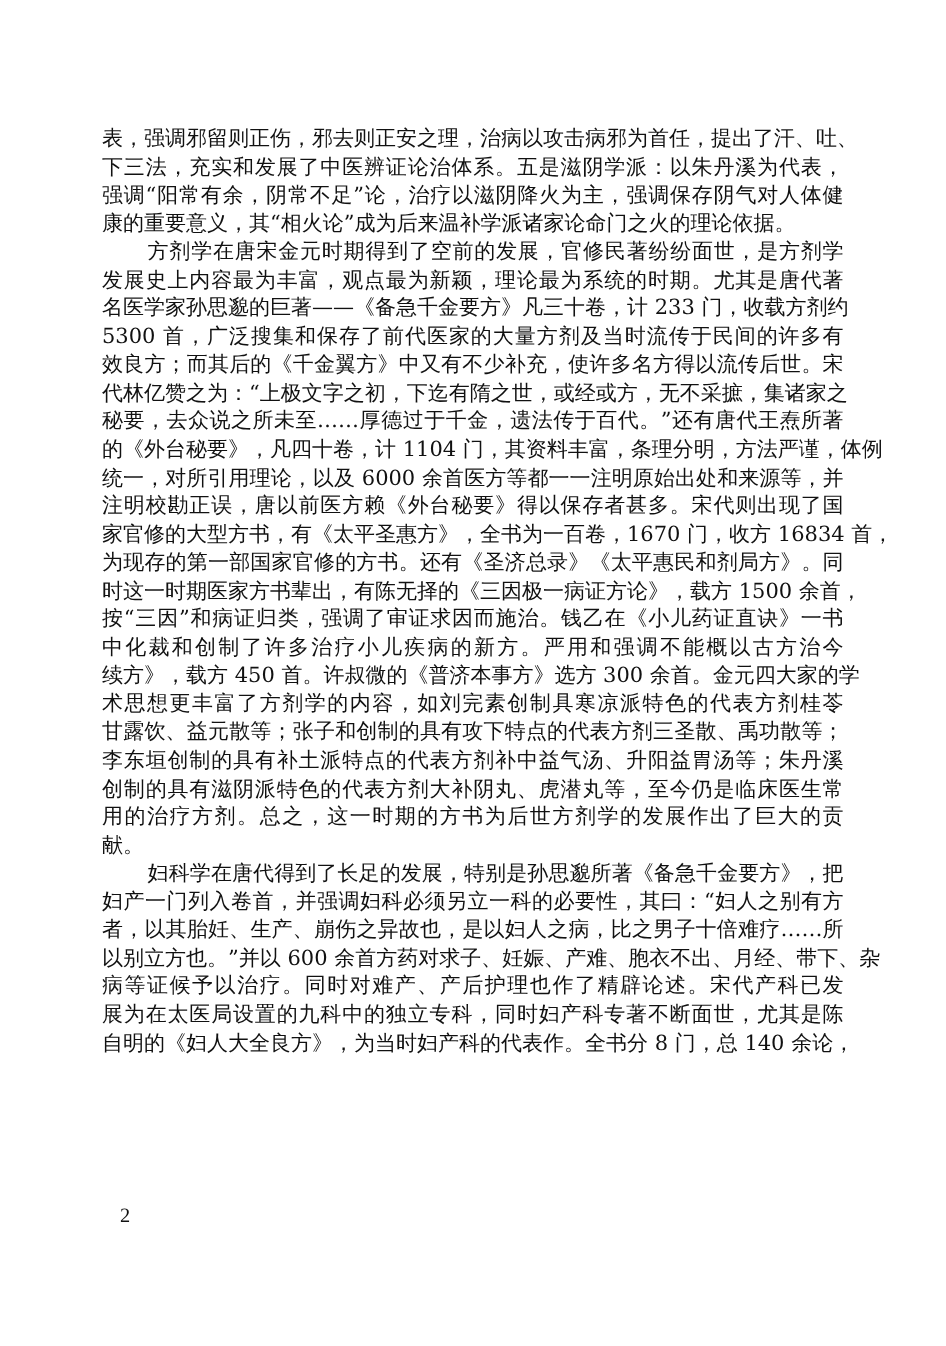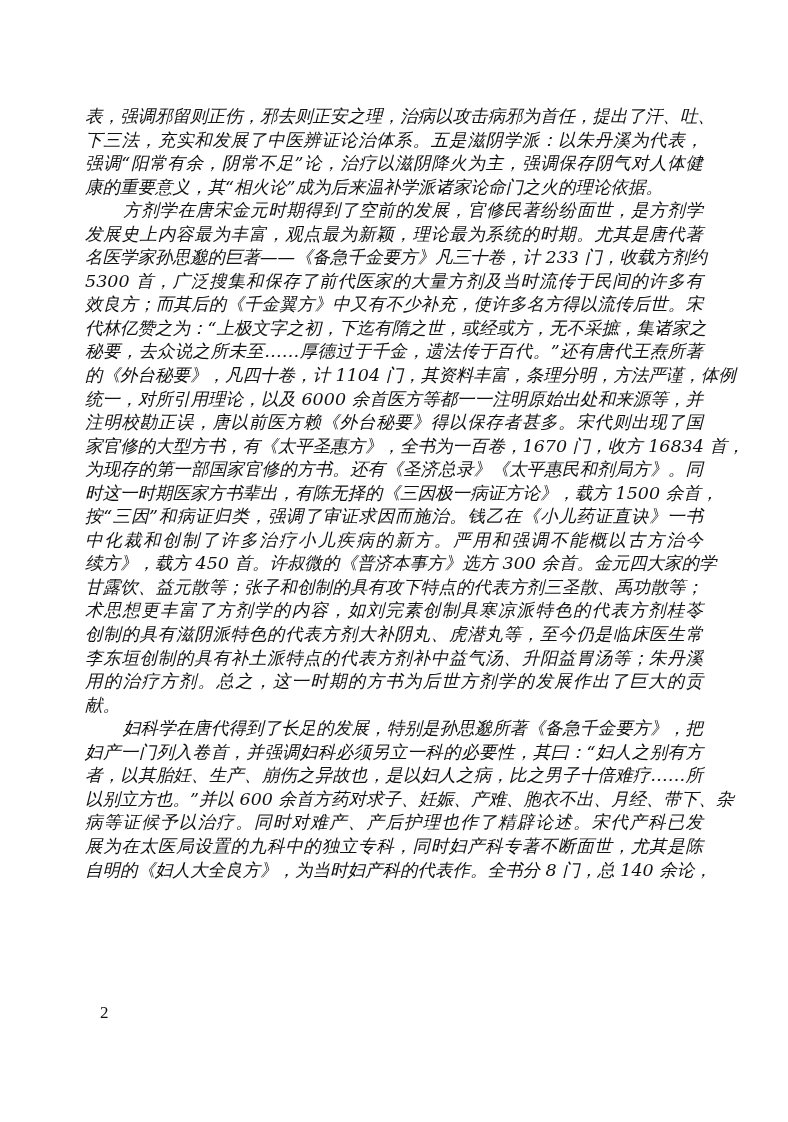--- a/index.html
+++ b/index.html
@@ -31,21 +31,20 @@
       font-size: 17.5px;
       line-height: 23.55px;
     }
     .line {
       display: block;
       height: 23.55px;
       white-space: nowrap;
       text-align: justify;
       text-align-last: justify;
       letter-spacing: 0;
-      font-style: italic;
     }
     .line.last {
       text-align-last: left;
     }
     .line.indent {
       padding-left: 38px;
     }
     .page-number {
       position: absolute;
       left: 100px;
@@ -78,24 +77,24 @@
       <span class="line">秘要，去众说之所未至……厚德过于千金，遗法传于百代。”还有唐代王焘所著</span>
       <span class="line">的《外台秘要》，凡四十卷，计 1104 门，其资料丰富，条理分明，方法严谨，体例</span>
       <span class="line">统一，对所引用理论，以及 6000 余首医方等都一一注明原始出处和来源等，并</span>
       <span class="line">注明校勘正误，唐以前医方赖《外台秘要》得以保存者甚多。宋代则出现了国</span>
       <span class="line">家官修的大型方书，有《太平圣惠方》，全书为一百卷，1670 门，收方 16834 首，</span>
       <span class="line">为现存的第一部国家官修的方书。还有《圣济总录》《太平惠民和剂局方》。同</span>
       <span class="line">时这一时期医家方书辈出，有陈无择的《三因极一病证方论》，载方 1500 余首，</span>
       <span class="line">按“三因”和病证归类，强调了审证求因而施治。钱乙在《小儿药证直诀》一书</span>
       <span class="line">中化裁和创制了许多治疗小儿疾病的新方。严用和强调不能概以古方治今</span>
       <span class="line">续方》，载方 450 首。许叔微的《普济本事方》选方 300 余首。金元四大家的学</span>
+      <span class="line">术思想更丰富了方剂学的内容，如刘完素创制具寒凉派特色的代表方剂桂苓</span>
       <span class="line">甘露饮、益元散等；张子和创制的具有攻下特点的代表方剂三圣散、禹功散等；</span>
-      <span class="line">术思想更丰富了方剂学的内容，如刘完素创制具寒凉派特色的代表方剂桂苓</span>
+      <span class="line">李东垣创制的具有补土派特点的代表方剂补中益气汤、升阳益胃汤等；朱丹溪</span>
       <span class="line">创制的具有滋阴派特色的代表方剂大补阴丸、虎潜丸等，至今仍是临床医生常</span>
-      <span class="line">李东垣创制的具有补土派特点的代表方剂补中益气汤、升阳益胃汤等；朱丹溪</span>
       <span class="line">用的治疗方剂。总之，这一时期的方书为后世方剂学的发展作出了巨大的贡</span>
       <span class="line last">献。</span>
     </div>
 
     <div>
       <span class="line indent">妇科学在唐代得到了长足的发展，特别是孙思邈所著《备急千金要方》，把</span>
       <span class="line">妇产一门列入卷首，并强调妇科必须另立一科的必要性，其曰：“妇人之别有方</span>
       <span class="line">者，以其胎妊、生产、崩伤之异故也，是以妇人之病，比之男子十倍难疗……所</span>
       <span class="line">以别立方也。”并以 600 余首方药对求子、妊娠、产难、胞衣不出、月经、带下、杂</span>
       <span class="line">病等证候予以治疗。同时对难产、产后护理也作了精辟论述。宋代产科已发</span>

